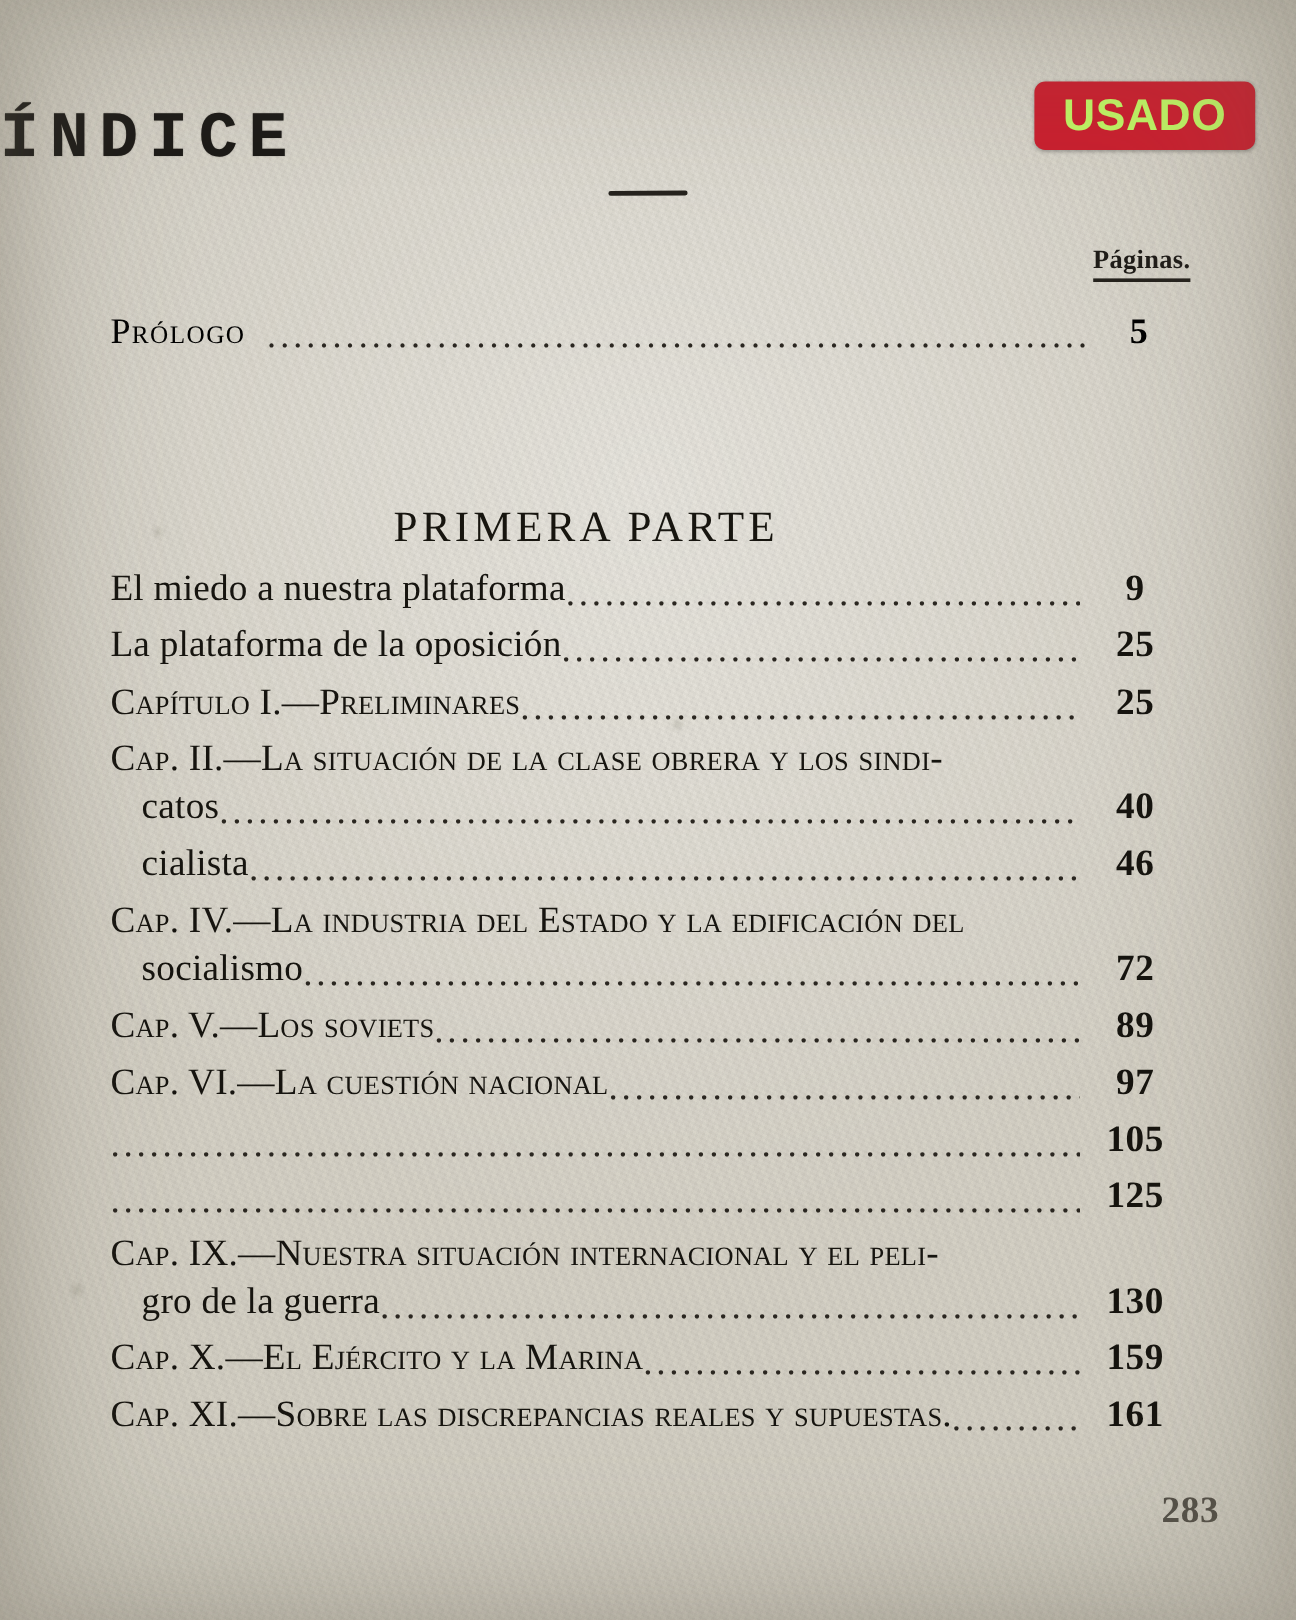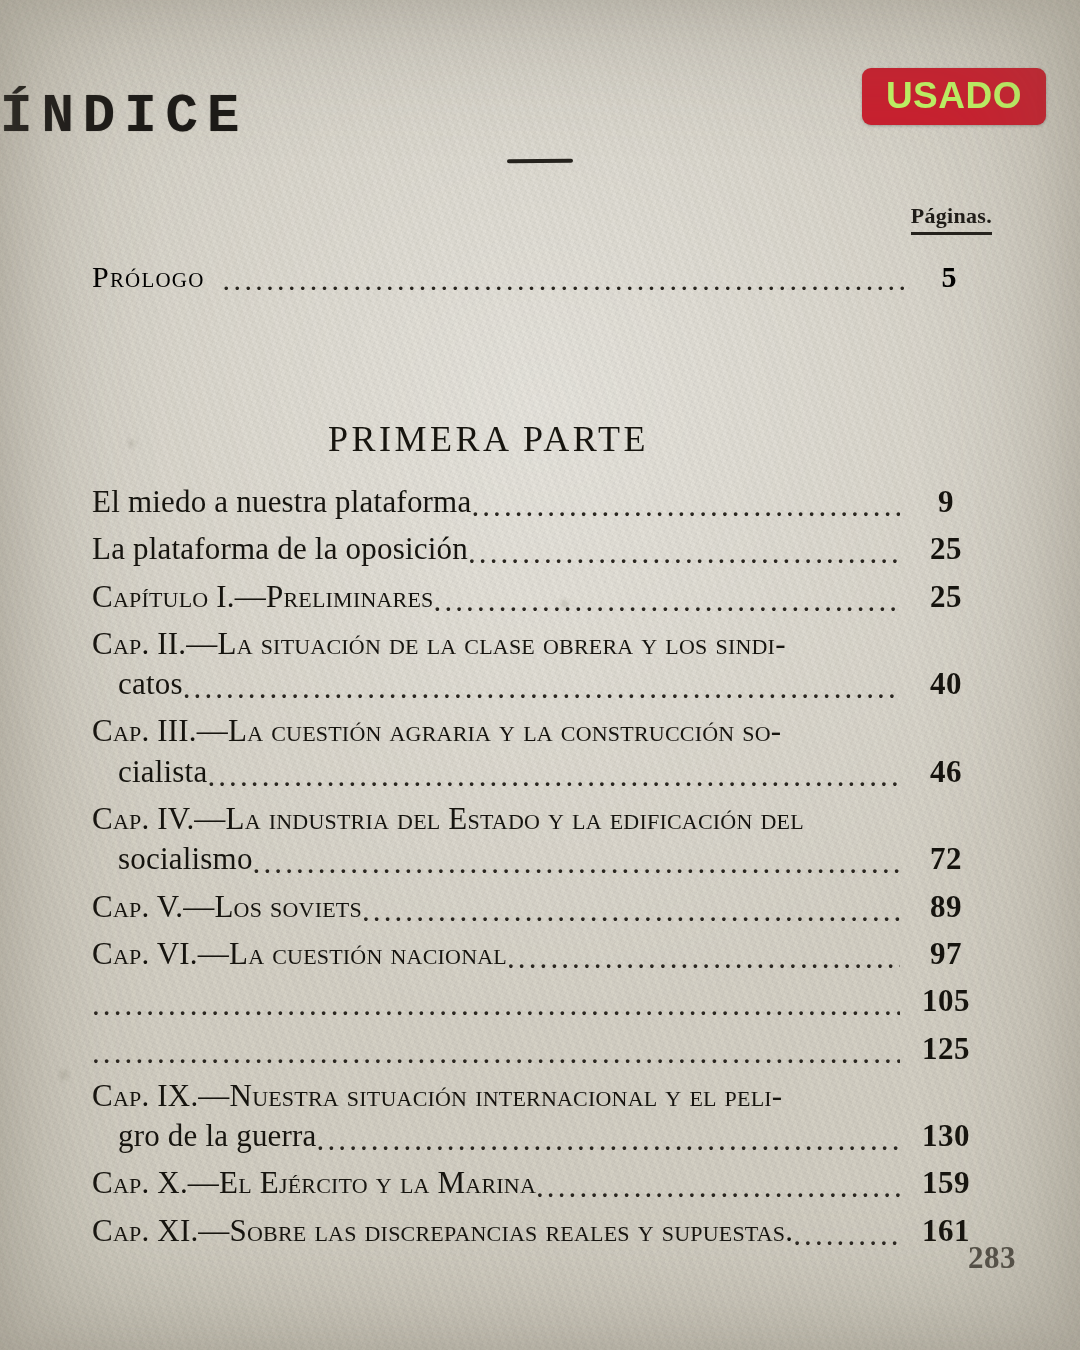--- a/index.html
+++ b/index.html
@@ -84,21 +84,21 @@
   .prologue .pageno{width:86px;text-align:center;flex:0 0 86px;font-weight:600;}
 
   
   .part{
     position:absolute;left:0;top:382px;width:977px;text-align:center;
     font-size:36px;letter-spacing:3.5px;color:#17150f;margin-top:36px;
   }
 
   
   .entries{
-    position:absolute;left:92px;top:482px;width:900px;color:#16140f;
+    position:absolute;left:92px;top:470px;width:900px;color:#16140f;
   }
   .entry{margin-bottom:7px;}
   .eline{
     display:flex;align-items:flex-end;
     font-size:31px;line-height:1.30;
   }
   .eline .txt{white-space:nowrap;letter-spacing:.2px;}
   .eline.cont .txt{padding-left:26px;text-align:center;}
   .eline .dots{
     flex:1 1 auto;position:relative;height:1em;overflow:hidden;min-width:0;
@@ -186,25 +186,20 @@
           <span class="dots"></span>
           <span class="pg blank">40</span>
         </div>
         <div class="eline cont">
           <span class="txt">catos</span>
           <span class="dots"></span>
           <span class="pg">40</span>
         </div>
       </div>
       <div class="entry">
-        <div class="eline nodots">
-          <span class="txt cap">Cap. III.—La cuestión agraria y la construcción so-</span>
-          <span class="dots"></span>
-          <span class="pg blank">58</span>
-        </div>
         <div class="eline cont">
           <span class="txt">cialista</span>
           <span class="dots"></span>
           <span class="pg">46</span>
         </div>
       </div>
       <div class="entry">
         <div class="eline nodots">
           <span class="txt cap">Cap. IV.—La industria del Estado y la edificación del</span>
           <span class="dots"></span>

